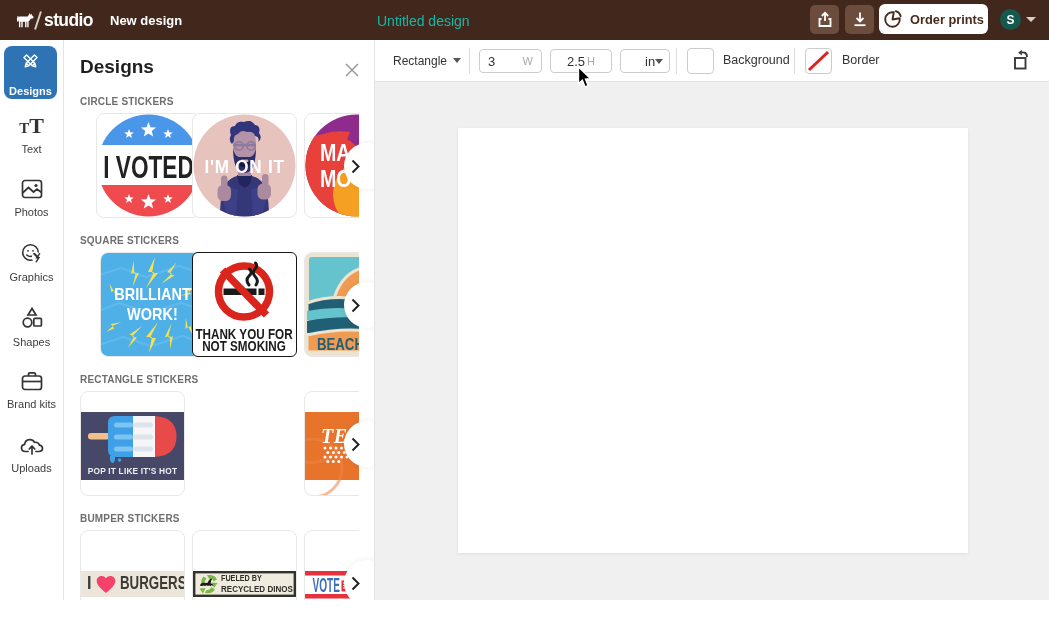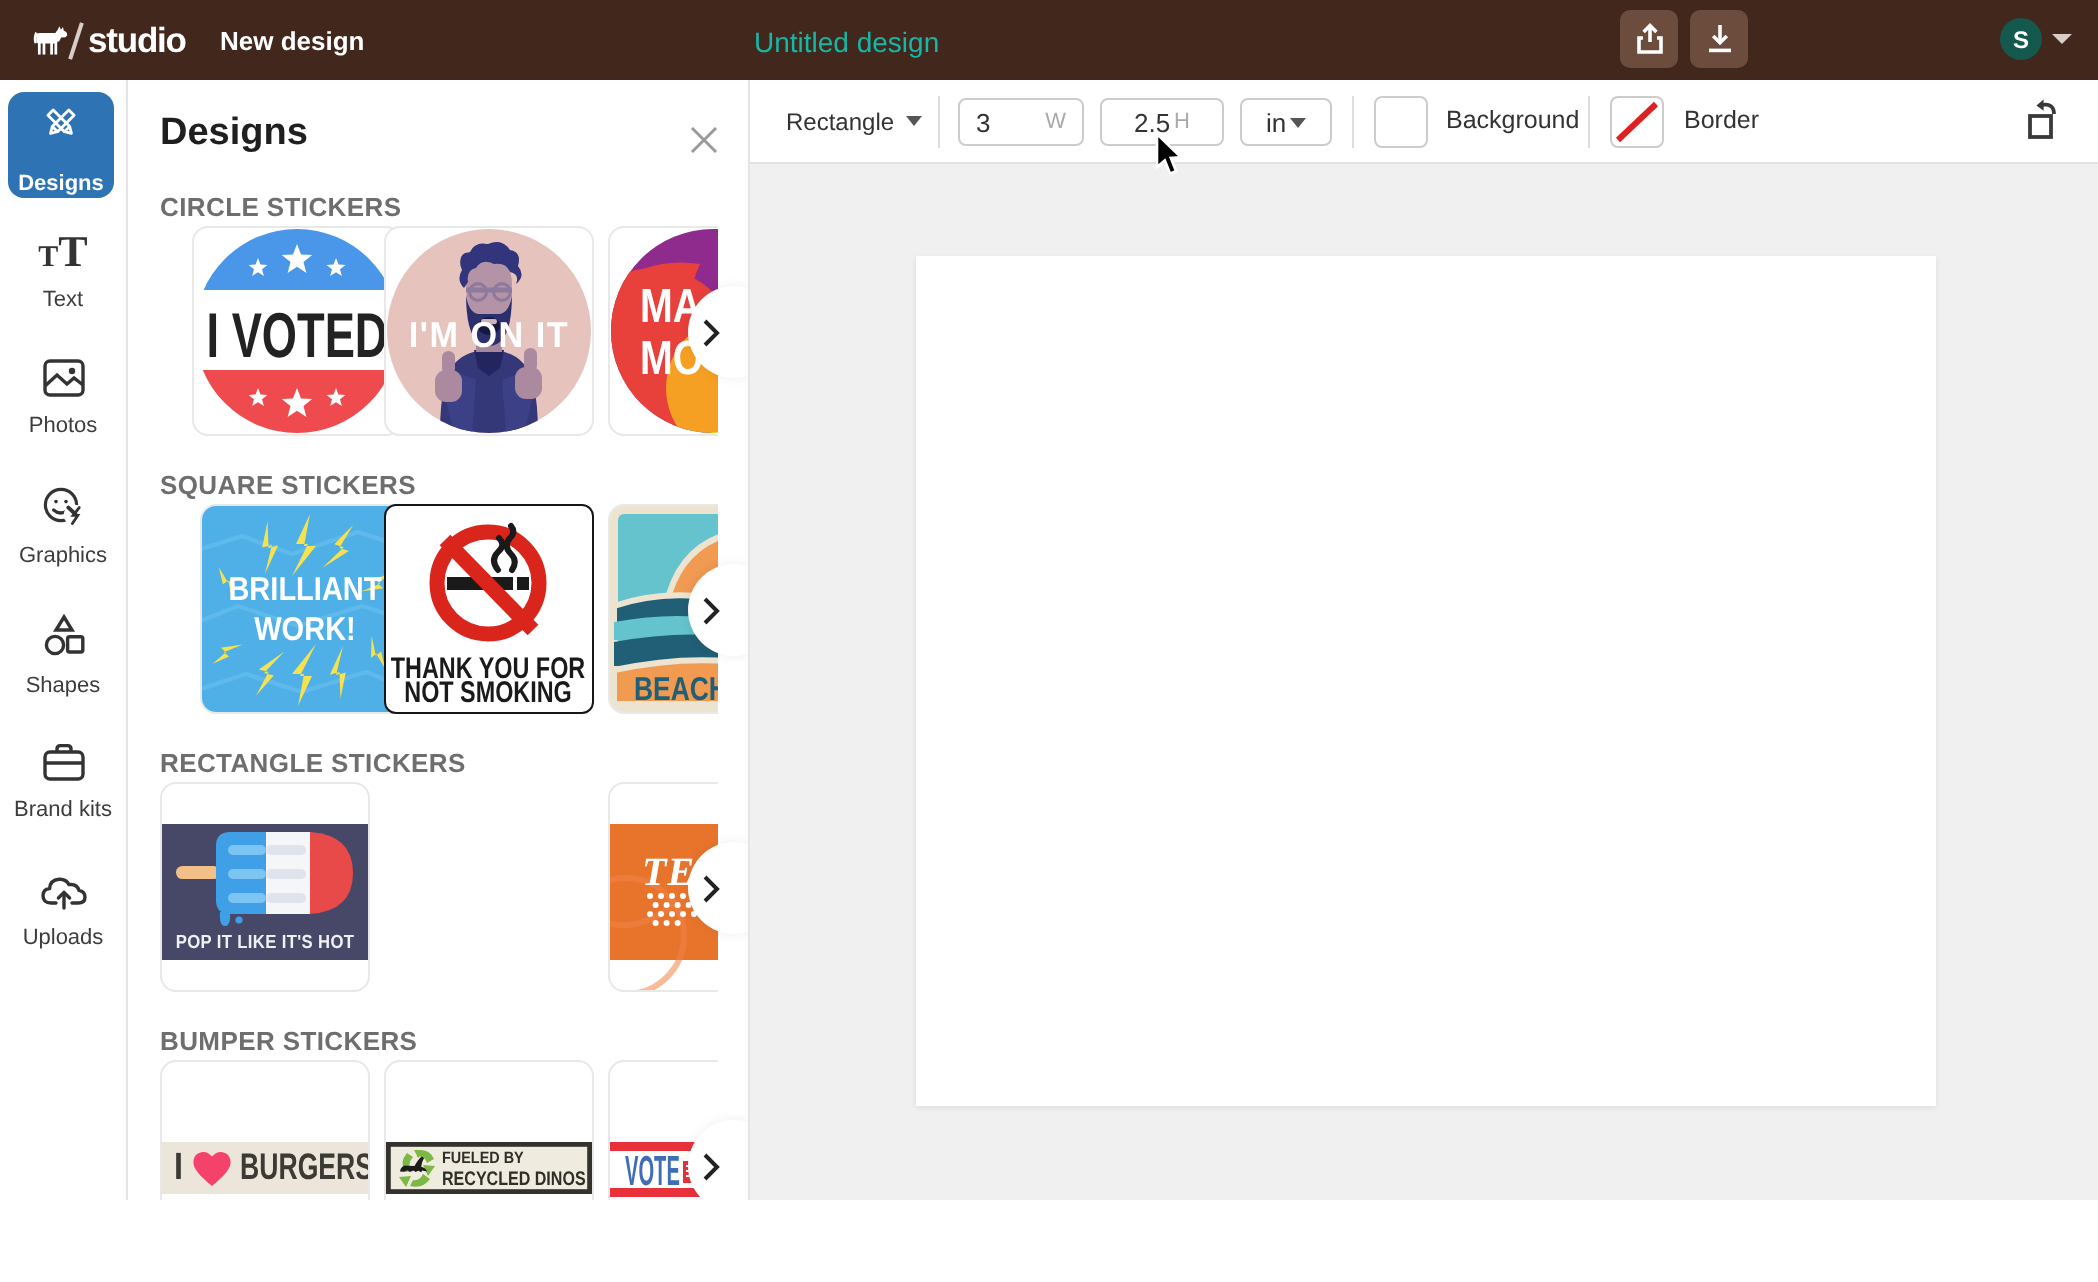--- a/index.html
+++ b/index.html
@@ -25,21 +25,21 @@
   #rail { position:absolute; left:0; top:40px; width:64px; height:601px; background:#fff; border-right:1px solid #e4e4e4; }
   .railitem { position:absolute; left:0; width:63px; text-align:center; }
   .railitem .lab { font-size:11px; color:#3c3c3c; font-weight:400; margin-top:3px; }
   #sel { position:absolute; left:4px; top:6px; width:53px; height:53px; background:#2e74b4; border-radius:8px; text-align:center; }
   #sel .lab { color:#fff; font-size:11px; font-weight:700; margin-top:9px; }
 
   
   #panel { position:absolute; left:64px; top:40px; width:311px; height:601px; background:#fff; border-right:1px solid #e4e4e4; overflow:hidden; }
   #paneltitle { position:absolute; left:16px; top:16px; font-size:19px; font-weight:700; color:#1f1f1f; }
   #panelx { position:absolute; left:281px; top:23px; width:14px; height:14px; }
-  .seclab { position:absolute; left:16px; font-size:13px; font-weight:700; color:#6e6e6e; letter-spacing:0.2px; }
+  .seclab { position:absolute; left:16px; font-size:10px; font-weight:700; color:#6e6e6e; letter-spacing:0.2px; }
   .row { position:absolute; left:16px; width:279px; height:105px; overflow:hidden; }
   .card { position:absolute; top:0; width:105px; height:105px; background:#fff; border:1px solid #e8e8e8; border-radius:8px; overflow:hidden; }
   .card svg { display:block; }
   .chev { position:absolute; width:46px; height:46px; background:#fff; border-radius:50%; left:280px; display:flex; align-items:center; box-shadow:0 0 6px rgba(0,0,0,0.07); }
   .chev svg { margin-left:7px; }
 
   
   #toolbar { position:absolute; left:375px; top:40px; width:674px; height:42px; background:#fff; border-bottom:1px solid #e2e2e2; }
   #canvas { position:absolute; left:375px; top:82px; width:674px; height:518px; background:#f0f0f1; }
   #artboard { position:absolute; left:83px; top:46px; width:510px; height:425px; background:#fff; box-shadow:0 1px 3px rgba(0,0,0,0.08); }
@@ -86,20 +86,29 @@
       </svg>
     </div>
     <div class="hbtn" style="left:845px;">
       <svg width="16" height="17" viewBox="0 0 16 17">
         <g fill="none" stroke="#fff" stroke-width="1.8">
           <path d="M8 1.5 L8 10"></path>
           <path d="M4.6 7 L8 10.4 L11.4 7"></path>
           <path d="M2.5 14.2 L13.5 14.2"></path>
         </g>
       </svg>
+    </div>
+    <div id="orderbtn">
+      <svg width="20" height="19" viewBox="0 0 20 19">
+        <g fill="none" stroke="#4a2a1d" stroke-width="1.9" stroke-linejoin="round" stroke-linecap="round">
+          <path d="M16.69 8.23 A 7.3 7.3 0 1 1 10.77 2.31 L 9.5 9.5 Z"></path>
+          <path d="M12.8 1.2 A 7.3 7.3 0 0 1 17.7 6.2"></path>
+        </g>
+      </svg>
+      <span>Order prints</span>
     </div>
     <div id="avatar">S</div>
     <div id="avcaret"></div>
   </div>
 
   <div id="rail">
     <div id="sel">
       <svg width="21" height="21" viewBox="0 0 27 27" style="margin-top:5px;">
         <g fill="none" stroke="#fff" stroke-width="1.8" stroke-linejoin="round">
           <g transform="translate(13.5 13.5) rotate(45)">
@@ -448,21 +457,21 @@
     <span class="caret" style="position:absolute; left:78px; top:18px;"></span>
     <div class="tsep" style="left:94px;"></div>
     <div class="tinput" style="left:104px; width:63px; padding:0 8px; justify-content:space-between;">
         <span>3</span>
         <span class="unit">W</span>
       </div>
     <div class="tinput" style="left:175px; width:62px; padding:0 16px; justify-content:space-between;">
         <span>2.5</span>
         <span class="unit">H</span>
       </div>
-    <div class="tinput" style="left:245px; width:46px; padding:0 12px; justify-content:space-between;">
+    <div class="tinput" style="left:245px; width:46px; padding:0 24px; justify-content:space-between;">
         <span>in</span>
         <span class="caret"></span>
       </div>
     <div class="tsep" style="left:301px;"></div>
     <div class="swatch" style="left:312px;"></div>
     <div class="tlabel" style="left:348px; top:13px;">Background</div>
     <div class="tsep" style="left:419px;"></div>
     <div class="swatch" style="left:430px;"><svg width="25" height="24" viewBox="0 0 25 24">
           <path d="M3 21 L22 3" stroke="#e02020" stroke-width="3" fill="none"></path>
         </svg></div>

